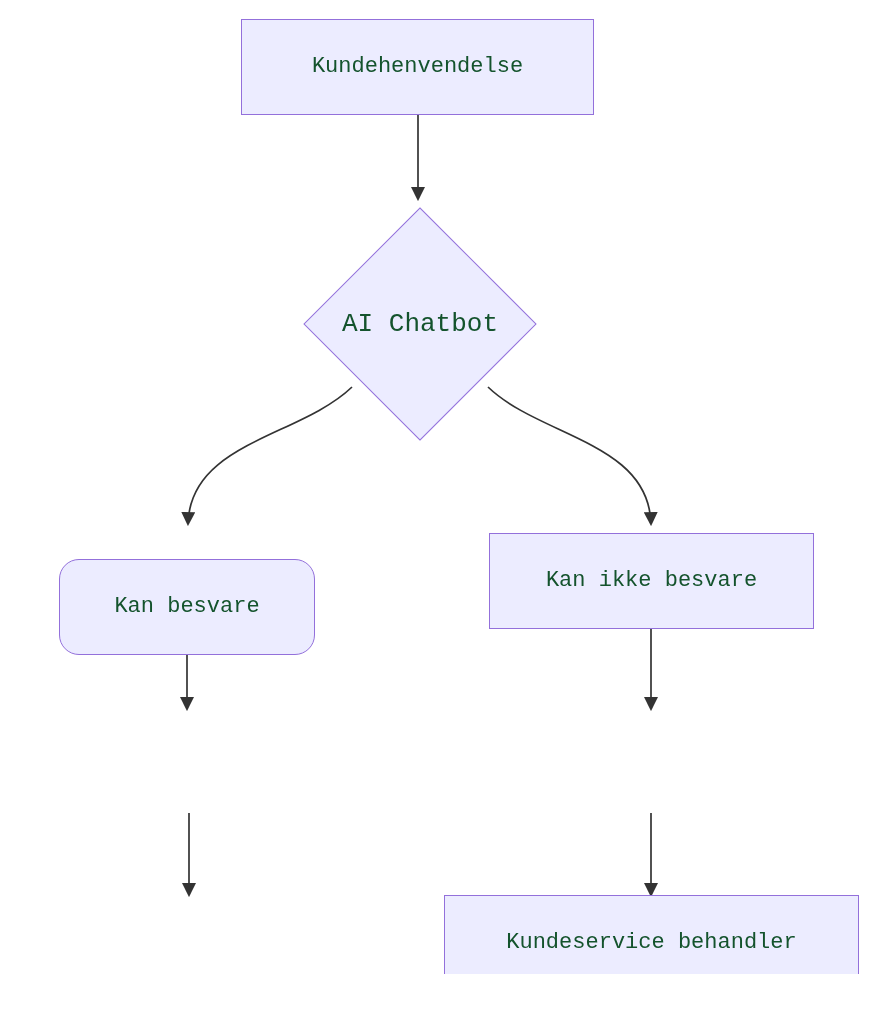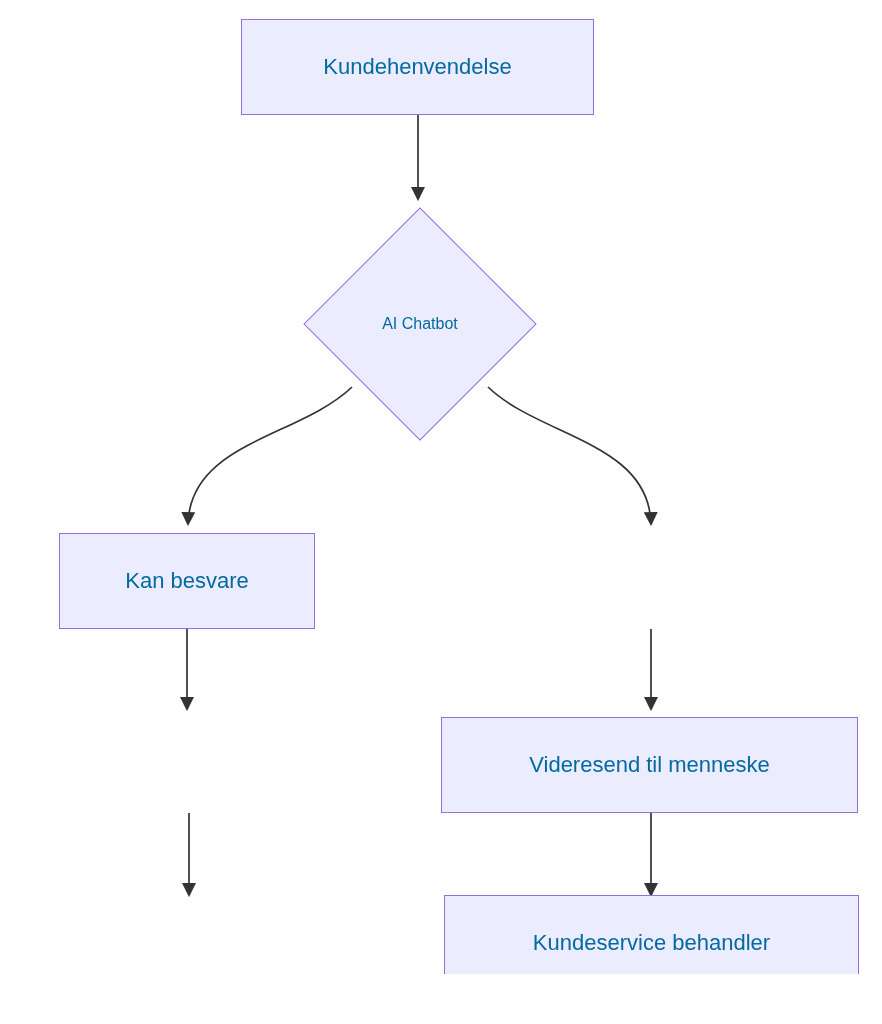--- a/index.html
+++ b/index.html
@@ -4,22 +4,22 @@
 <style>
   html, body {
     margin: 0;
     padding: 0;
     background: #ffffff;
   }
   .canvas {
     position: relative;
     width: 882px;
     height: 974px;
-    font-family: Liberation Sans, sans-serif;
-    color: #0369a1;
+    font-family: Liberation Mono, monospace;
+    color: #14532d;
     background: #ffffff;
     overflow: hidden;
   }
   svg.edges {
     position: absolute;
     left: 0;
     top: 0;
     width: 882px;
     height: 1024px;
   }
@@ -53,21 +53,21 @@
     top: 50%;
     width: 165px;
     height: 165px;
     transform: translate(-50%, -50%) rotate(45deg);
     background: #ECECFF;
     border: 1px solid #9370DB;
     box-sizing: border-box;
   }
   .diamond-label {
     position: relative;
-    font-size: 16px;
+    font-size: 26px;
     text-align: right;
     white-space: nowrap;
   }
 </style>
 </head>
 <body>
 
 <div class="canvas">
 
   <svg class="edges" viewBox="0 0 882 1024">
@@ -87,28 +87,28 @@
 
   <div class="node" style="left:241px; top:19px; width:353px; height:96px;">
     <span>Kundehenvendelse</span>
   </div>
 
   <div class="diamond-wrap" style="left:303px; top:207px; width:234px; height:233px;">
     <div class="diamond-shape"></div>
     <div class="diamond-label">AI Chatbot</div>
   </div>
 
-  <div class="node" style="left:59px; top:533px; width:256px; height:96px;">
+  <div class="node" style="left:59px; top:559px; width:256px; height:96px;border-radius:20px;">
     <span>Kan besvare</span>
   </div>
 
+  <div class="node" style="left:489px; top:533px; width:325px; height:96px;">
+    <span>Kan ikke besvare</span>
+  </div>
 
 
-  <div class="node" style="left:441px; top:717px; width:417px; height:96px;">
-    <span>Videresend til menneske</span>
-  </div>
 
 
   <div class="node" style="left:444px; top:895px; width:415px; height:96px;align-items:center;">
     <span>Kundeservice behandler</span>
   </div>
 
 </div>
 
 </body></html>

